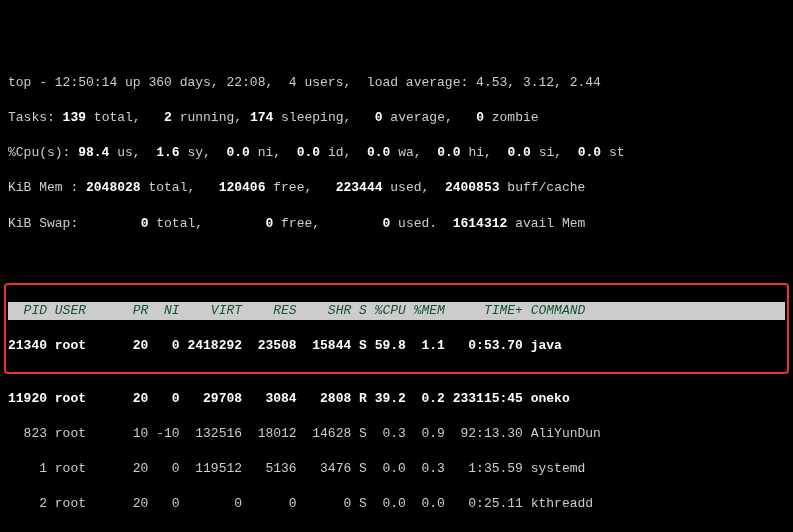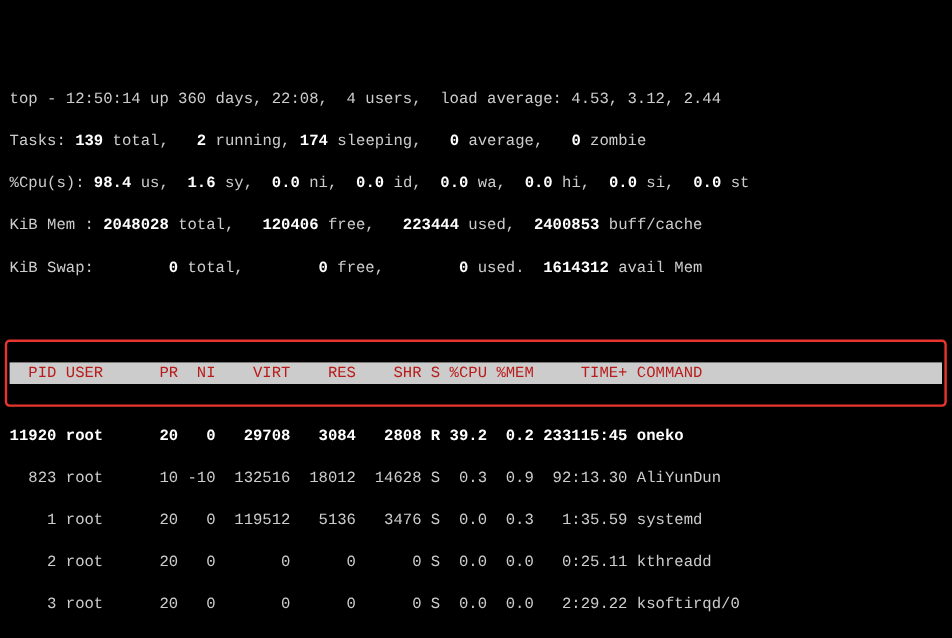--- a/index.html
+++ b/index.html
@@ -11,21 +11,22 @@
     line-height: 1.35;
     width: 793px;
     height: 532px;
     overflow: hidden;
     padding: 4px 8px;
     white-space: pre;
   }
   .bold { color: #fff; font-weight: bold; }
   .header-row {
     background: #ccc;
-    color: #b91c1c;
+    color: #14532d;
+    font-style: italic;
   }
   .highlight-box {
     border: 2px solid #e8352e;
     border-radius: 4px;
     margin: -2px -4px;
     padding: 0 2px;
   }
   .row { display: block; }
 </style>
 </head>
@@ -34,20 +35,21 @@
 
 
 <div class="row">top - 12:50:14 up 360 days, 22:08,  4 users,  load average: 4.53, 3.12, 2.44</div>
 <div class="row"><span>Tasks: </span><span class="bold">139 </span><span>total,   </span><span class="bold">2 </span><span>running, </span><span class="bold">174 </span><span>sleeping,   </span><span class="bold">0 </span><span>average,   </span><span class="bold">0 </span><span>zombie</span></div>
 <div class="row"><span>%Cpu(s): </span><span class="bold">98.4 </span><span>us,  </span><span class="bold">1.6 </span><span>sy,  </span><span class="bold">0.0 </span><span>ni,  </span><span class="bold">0.0 </span><span>id,  </span><span class="bold">0.0 </span><span>wa,  </span><span class="bold">0.0 </span><span>hi,  </span><span class="bold">0.0 </span><span>si,  </span><span class="bold">0.0 </span><span>st</span></div>
 <div class="row"><span>KiB Mem : </span><span class="bold">2048028 </span><span>total,   </span><span class="bold">120406 </span><span>free,   </span><span class="bold">223444 </span><span>used,  </span><span class="bold">2400853 </span><span>buff/cache</span></div>
 <div class="row"><span>KiB Swap:        </span><span class="bold">0 </span><span>total,        </span><span class="bold">0 </span><span>free,        </span><span class="bold">0 </span><span>used.  </span><span class="bold">1614312 </span><span>avail Mem</span></div>
 <div class="row"> </div>
 <div class="highlight-box">
 <div class="row header-row">  PID USER      PR  NI    VIRT    RES    SHR S %CPU %MEM     TIME+ COMMAND    </div>
+<div class="row bold">21340 root      20   0 2418292  23508  15844 S 59.8  1.1   0:53.70 java       </div>
 </div>
 <div class="row bold">11920 root      20   0   29708   3084   2808 R 39.2  0.2 233115:45 oneko</div>
 <div class="row">  823 root      10 -10  132516  18012  14628 S  0.3  0.9  92:13.30 AliYunDun</div>
 <div class="row">    1 root      20   0  119512   5136   3476 S  0.0  0.3   1:35.59 systemd</div>
 <div class="row">    2 root      20   0       0      0      0 S  0.0  0.0   0:25.11 kthreadd</div>
 <div class="row">    3 root      20   0       0      0      0 S  0.0  0.0   2:29.22 ksoftirqd/0</div>
 
 
 
 

